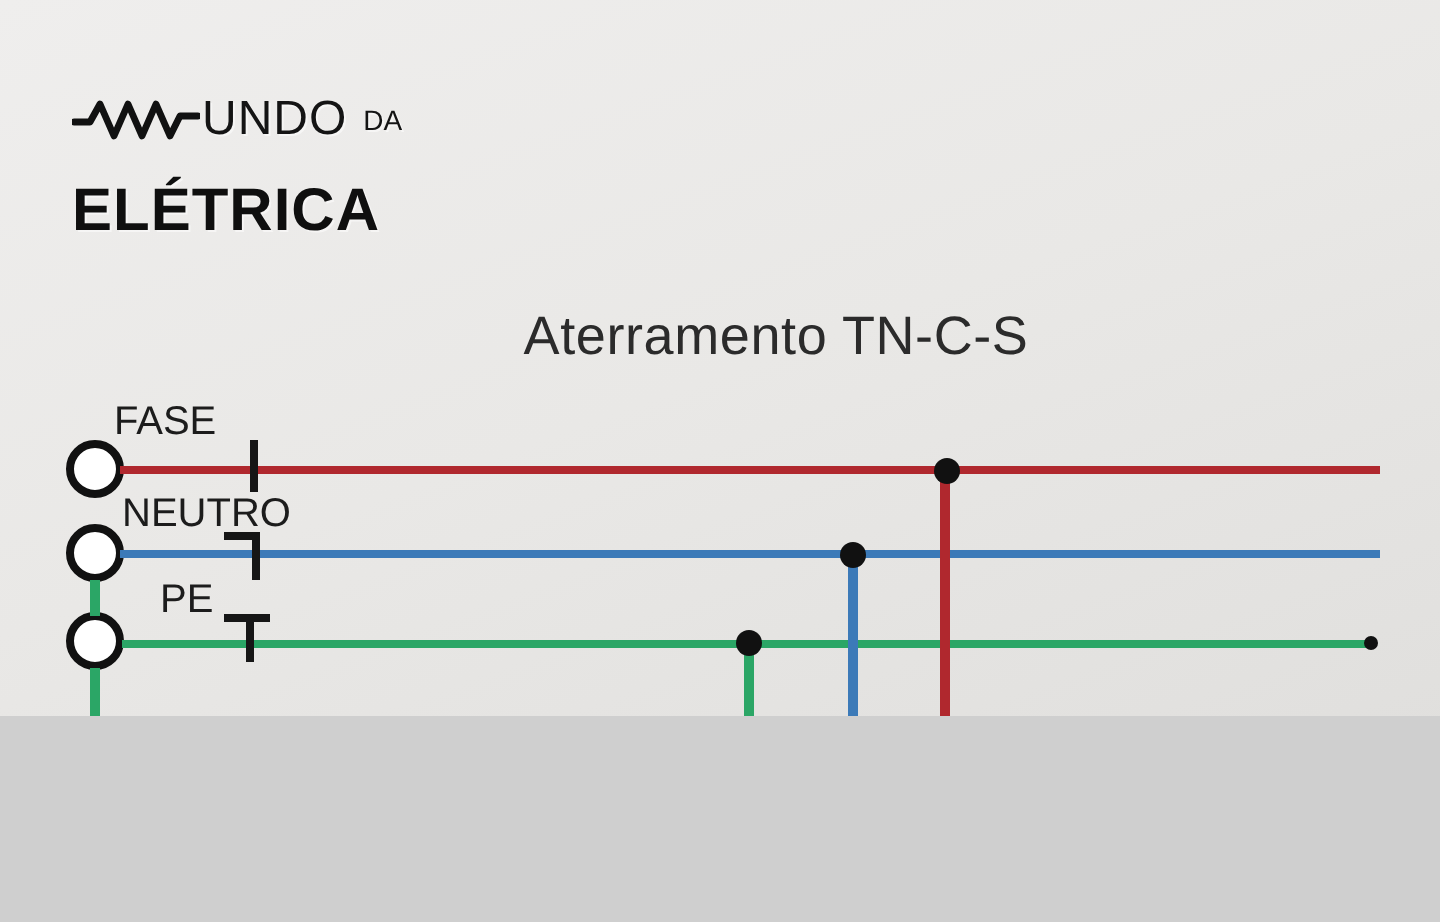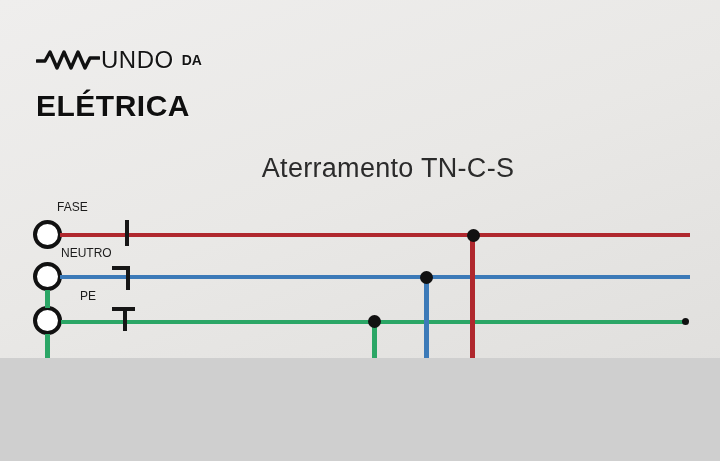--- a/index.html
+++ b/index.html
@@ -8,41 +8,41 @@
     background:linear-gradient(160deg,var(--bg1,#efeeed) 0%,#e9e8e6 50%,var(--bg2,#e0dfdd) 100%);
     color:var(--ink,#1a1a1a);
     padding-left:44px;
   }
   
   .logo{position:absolute;left:36px;top:46px;}
   .logo-row1{display:flex;align-items:center;}
   .logo-zigzag{display:block;margin-right:1px;}
   .logo-mundo{font-size:24px;font-weight:500;letter-spacing:.5px;color:#141414;
     text-shadow:1px 1px 0 rgba(255,255,255,.5);}
-  .logo-da{font-size:14px;font-weight:700;margin-left:8px;color:#141414;
+  .logo-da{font-size:14px;font-weight:400;margin-left:8px;color:#141414;
     text-shadow:1px 1px 0 rgba(255,255,255,.5);}
   .logo-row2{font-size:30px;font-weight:800;letter-spacing:.5px;color:#0f0f0f;margin-top:15px;
     text-shadow:1px 1px 0 rgba(255,255,255,.5);}
   
   .title{position:absolute;left:0;right:0;top:153px;margin:0;text-align:center;
     font-size:27px;font-weight:500;color:#2b2b2b;letter-spacing:.3px;transform:translateX(6px);}
   
   .hwire,.vwire,.tick{position:absolute;}
   .wire-fase{background:var(--fase,#b0282e);}
   .wire-neutro{background:var(--neutro,#3c7ab8);}
   .wire-pe{background:var(--pe,#2ba666);}
   .tick{background:#161616;}
   
   .terminal{position:absolute;width:21px;height:21px;border:4px solid #111;border-radius:50%;
     background:#fff;box-sizing:content-box;}
   
   .dot{position:absolute;width:13px;height:13px;border-radius:50%;background:#111;}
   .enddot{position:absolute;width:7px;height:7px;border-radius:50%;background:#111;}
   
-  .wire-label{position:absolute;font-size:12px;font-weight:500;color:#1c1c1c;}
+  .wire-label{position:absolute;font-size:20px;font-weight:500;color:#1c1c1c;}
   
   .gbar{position:absolute;background:var(--pe,#2ba666);height:4px;}
   
   .massas{position:absolute;left:398px;top:363px;width:152px;height:78px;box-sizing:border-box;
     border:4px solid #161616;background:var(--box,#fcfcfc);display:flex;align-items:center;justify-content:center;}
   .massas span{font-size:21px;color:#1c1c1c;transform:translateX(-12px);}
 </style>
 </head>
 <body>
 

